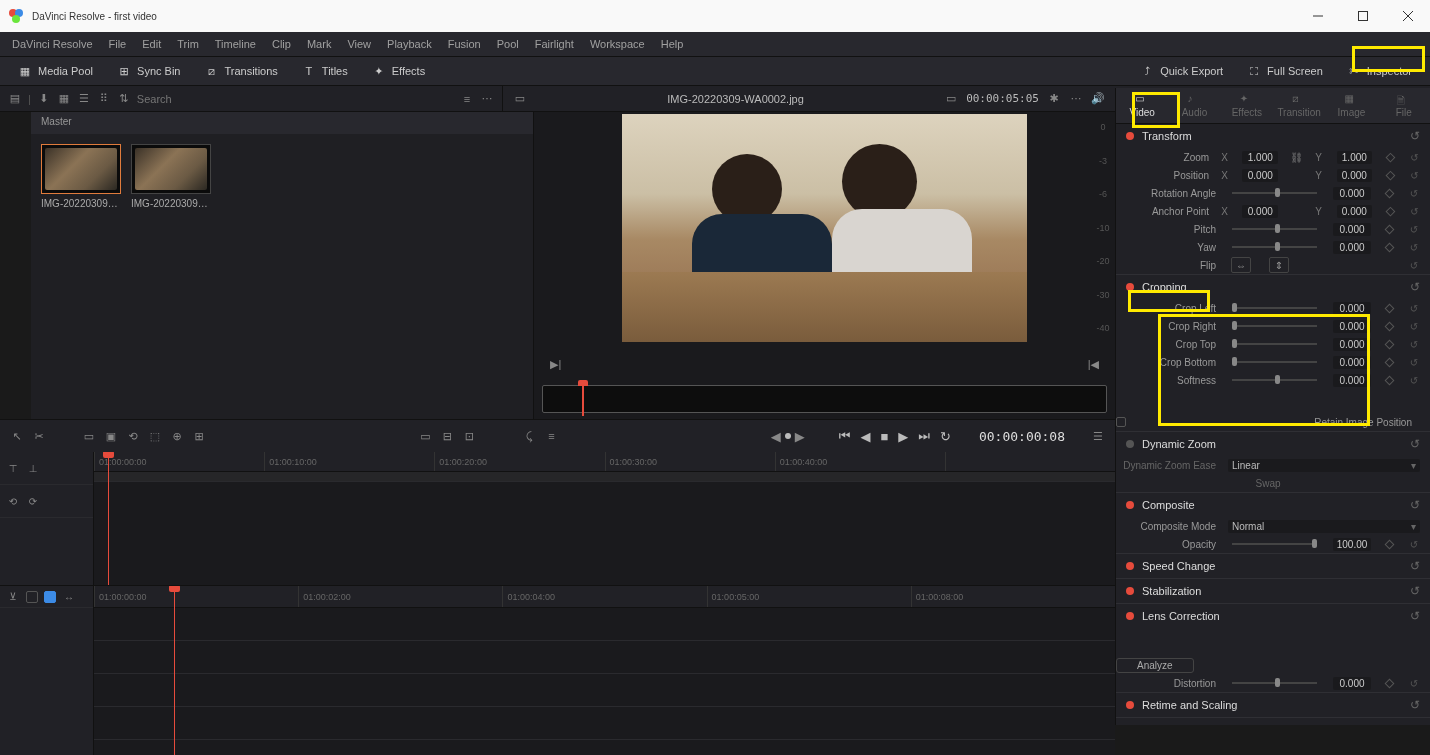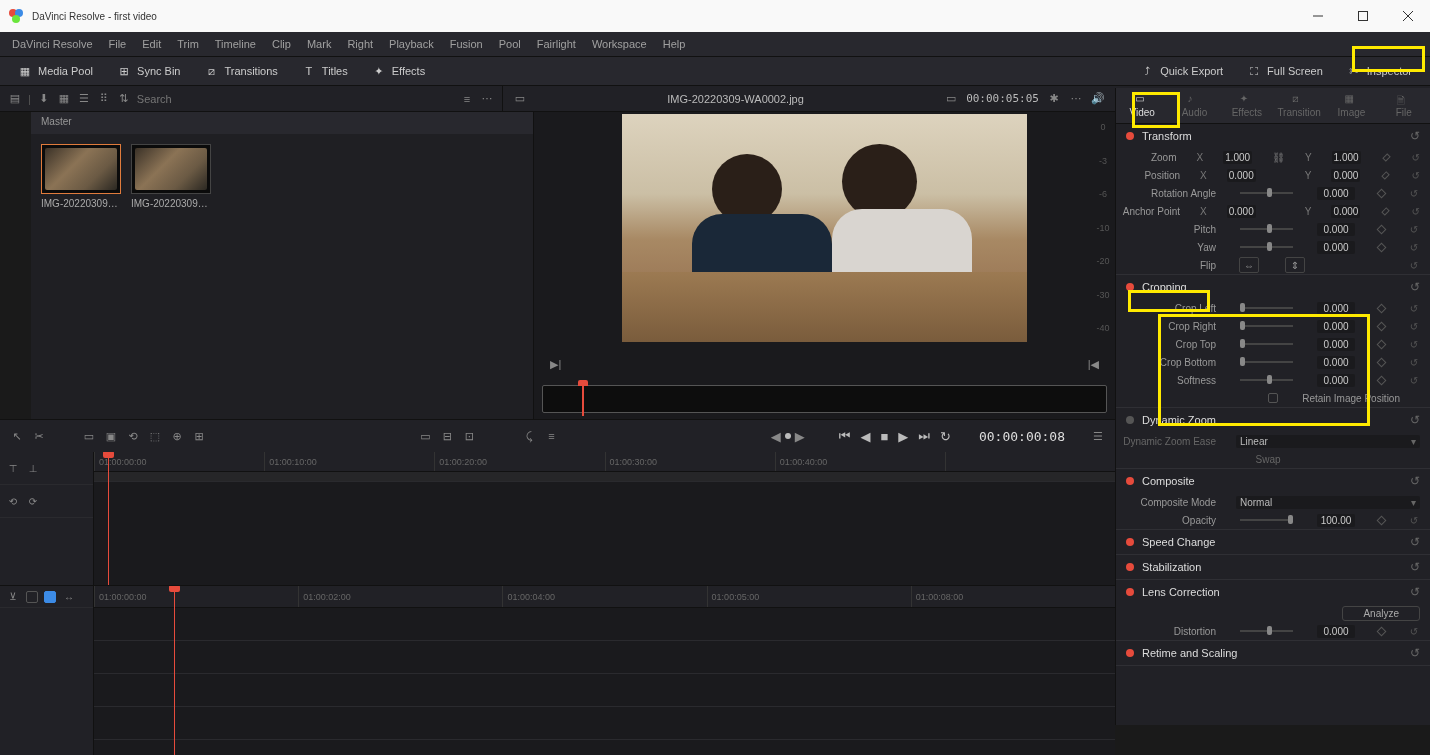--- a/index.html
+++ b/index.html
@@ -53,21 +53,21 @@
 .insp-tabs { height: 36px; display: flex; background: #28282e; border-bottom: 1px solid #111; }
 .insp-tab { flex: 1; display: flex; flex-direction: column; align-items: center; justify-content: center; color: #666; font-size: 10px; gap: 2px; cursor: pointer; position: relative; }
 .insp-tab.active { color: #ddd; }
 .insp-tab .tab-icon { width: 14px; height: 12px; }
 .insp-scroll { flex: 1; overflow: auto; }
 .insp-section { border-bottom: 1px solid #2f2f34; }
 .insp-header { height: 24px; display: flex; align-items: center; padding: 0 10px; gap: 8px; font-size: 11px; color: #ddd; position: relative; }
 .insp-header .dot { width: 8px; height: 8px; border-radius: 50%; background: #555; }
 .insp-header .dot.red { background: #e64b3c; }
 .insp-header .reset { position: absolute; right: 10px; color: #666; cursor: pointer; font-size: 12px; }
-.prop-row { height: 18px; display: flex; align-items: center; padding: 0 10px 0 0; gap: 20px; font-size: 10px; }
+.prop-row { height: 18px; display: flex; align-items: center; padding: 0 10px 0 0; gap: 12px; font-size: 10px; }
 .prop-row .label { width: 100px; text-align: right; color: #999; font-size: 10px; }
 .prop-row .axis { color: #777; width: 10px; font-size: 10px; }
 .prop-row .val { width: 38px; background: #1a1a1d; color: #ccc; text-align: center; padding: 1px 2px; border-radius: 2px; font-size: 10px; }
 .prop-row .slider { flex: 1; height: 2px; background: #444; position: relative; margin: 0 4px; }
 .prop-row .slider .knob { width: 5px; height: 9px; background: #888; border-radius: 2px; position: absolute; top: -4px; left: 50%; }
 .prop-row .reset-btn { color: #555; cursor: pointer; width: 12px; text-align: center; }
 .prop-row .kf-btn { color: #555; cursor: pointer; transform: rotate(45deg); width: 7px; height: 7px; border: 1px solid #555; margin: 0 3px; }
 .prop-row .link-icon { color: #888; width: 14px; text-align: center; }
 .flip-btn { width: 20px; height: 16px; border: 1px solid #444; border-radius: 2px; margin: 0 3px; display: inline-flex; align-items: center; justify-content: center; color: #999; font-size: 10px; cursor: pointer; }
 
@@ -144,21 +144,21 @@
 </div>
 
 <div class="menubar">
   <span class="menu-item">DaVinci Resolve</span>
   <span class="menu-item">File</span>
   <span class="menu-item">Edit</span>
   <span class="menu-item">Trim</span>
   <span class="menu-item">Timeline</span>
   <span class="menu-item">Clip</span>
   <span class="menu-item">Mark</span>
-  <span class="menu-item">Right</span>
+  <span class="menu-item">View</span>
   <span class="menu-item">Playback</span>
   <span class="menu-item">Fusion</span>
   <span class="menu-item">Pool</span>
   <span class="menu-item">Fairlight</span>
   <span class="menu-item">Workspace</span>
   <span class="menu-item">Help</span>
 </div>
 
 <div class="toolbar">
   <div class="left">
@@ -427,21 +427,21 @@
         </div>
       <div class="prop-row">
           <span class="label">Softness</span>
           <div class="slider">
             <div class="knob"></div>
           </div>
           <span class="val">0.000</span>
           <span class="kf-btn"></span>
           <span class="reset-btn">↺</span>
         </div>
-      <div class="prop-row" style="justify-content:flex-end;padding-right:30px;">
+      <div class="prop-row" style="justify-content:space-between;padding-right:18px;margin-top:24px;">
           <span class="checkbox-ui"></span>
           <span style="color:#999;">Retain Image Position</span>
         </div>
     </div>
 
     <div class="insp-section">
       <div class="insp-header">
           <span class="dot"></span>
           <span>Dynamic Zoom</span>
           <span class="reset">↺</span>
@@ -495,21 +495,21 @@
           <span class="reset">↺</span>
         </div>
     </div>
 
     <div class="insp-section">
       <div class="insp-header">
           <span class="dot red"></span>
           <span>Lens Correction</span>
           <span class="reset">↺</span>
         </div>
-      <div class="prop-row" style="justify-content:flex-end;">
+      <div class="prop-row" style="justify-content:flex-start;margin-top:28px;">
           <span class="analyze-btn">Analyze</span>
         </div>
       <div class="prop-row">
           <span class="label">Distortion</span>
           <div class="slider">
             <div class="knob"></div>
           </div>
           <span class="val">0.000</span>
           <span class="kf-btn"></span>
           <span class="reset-btn">↺</span>

